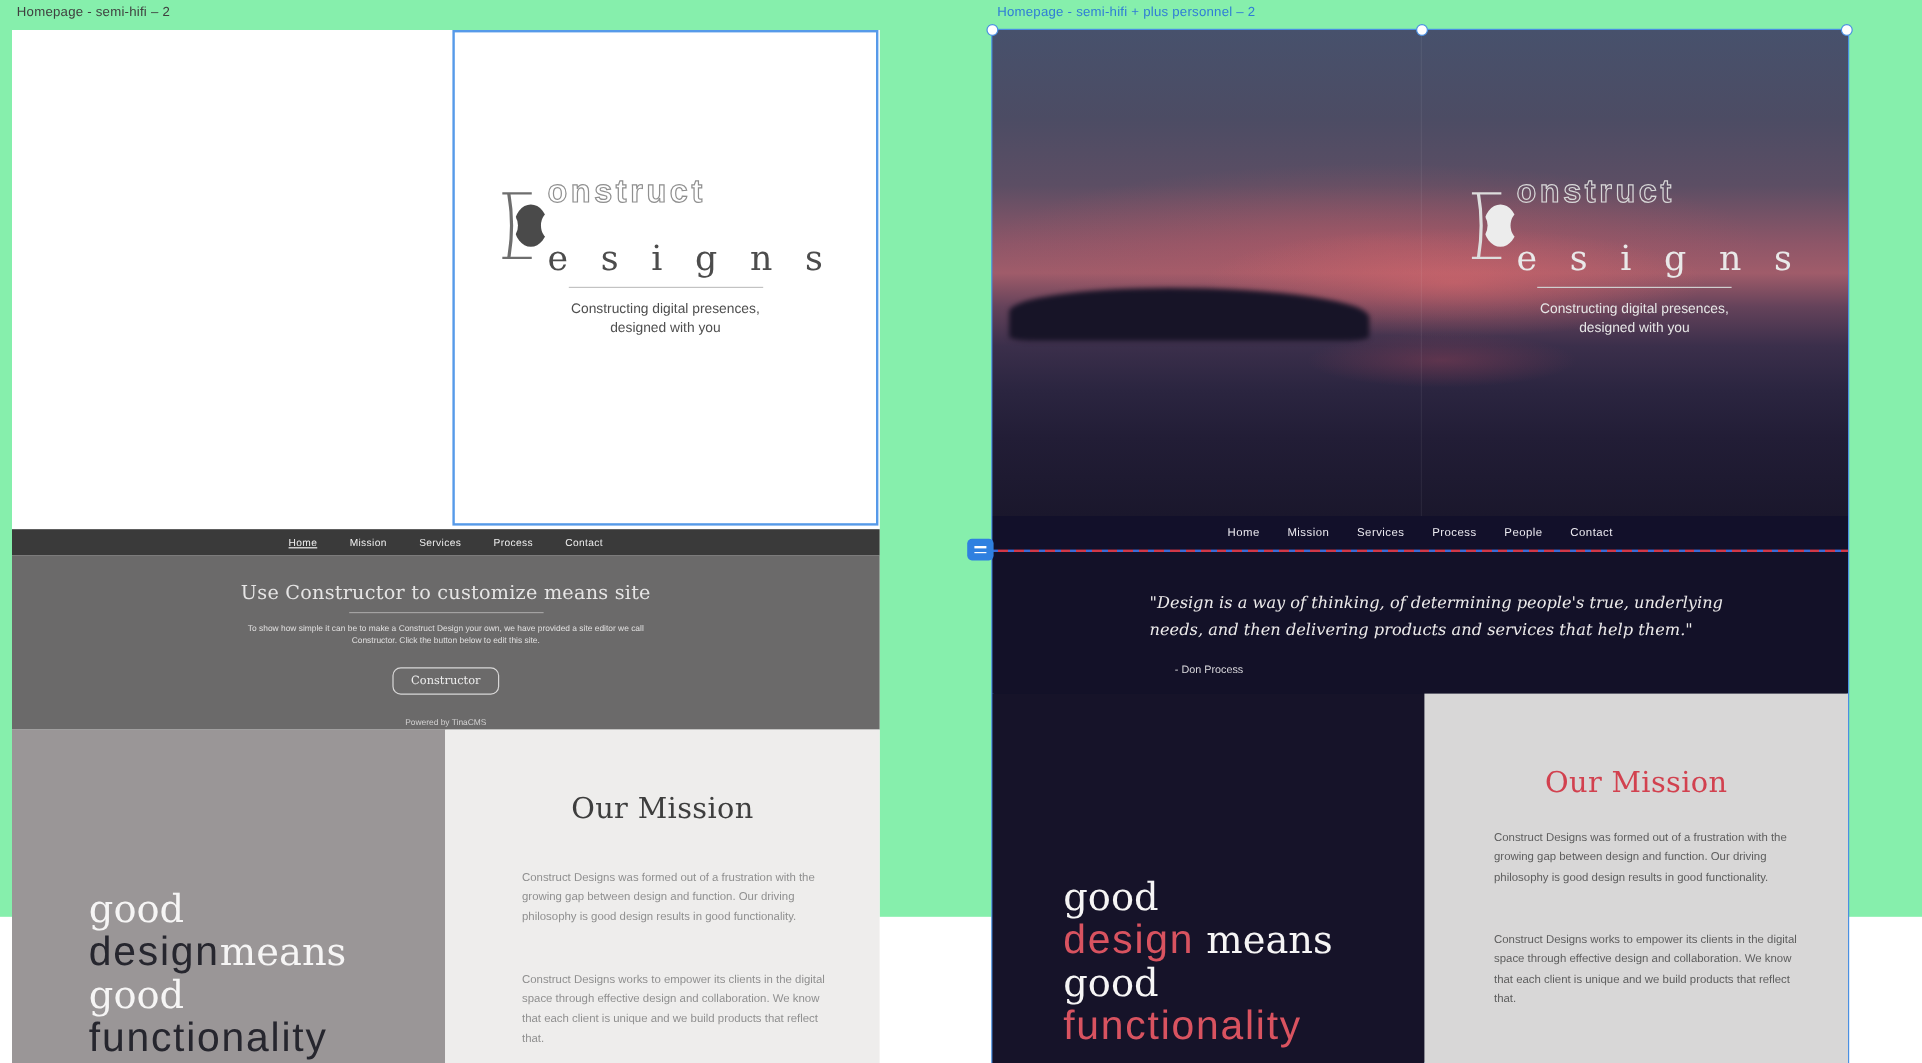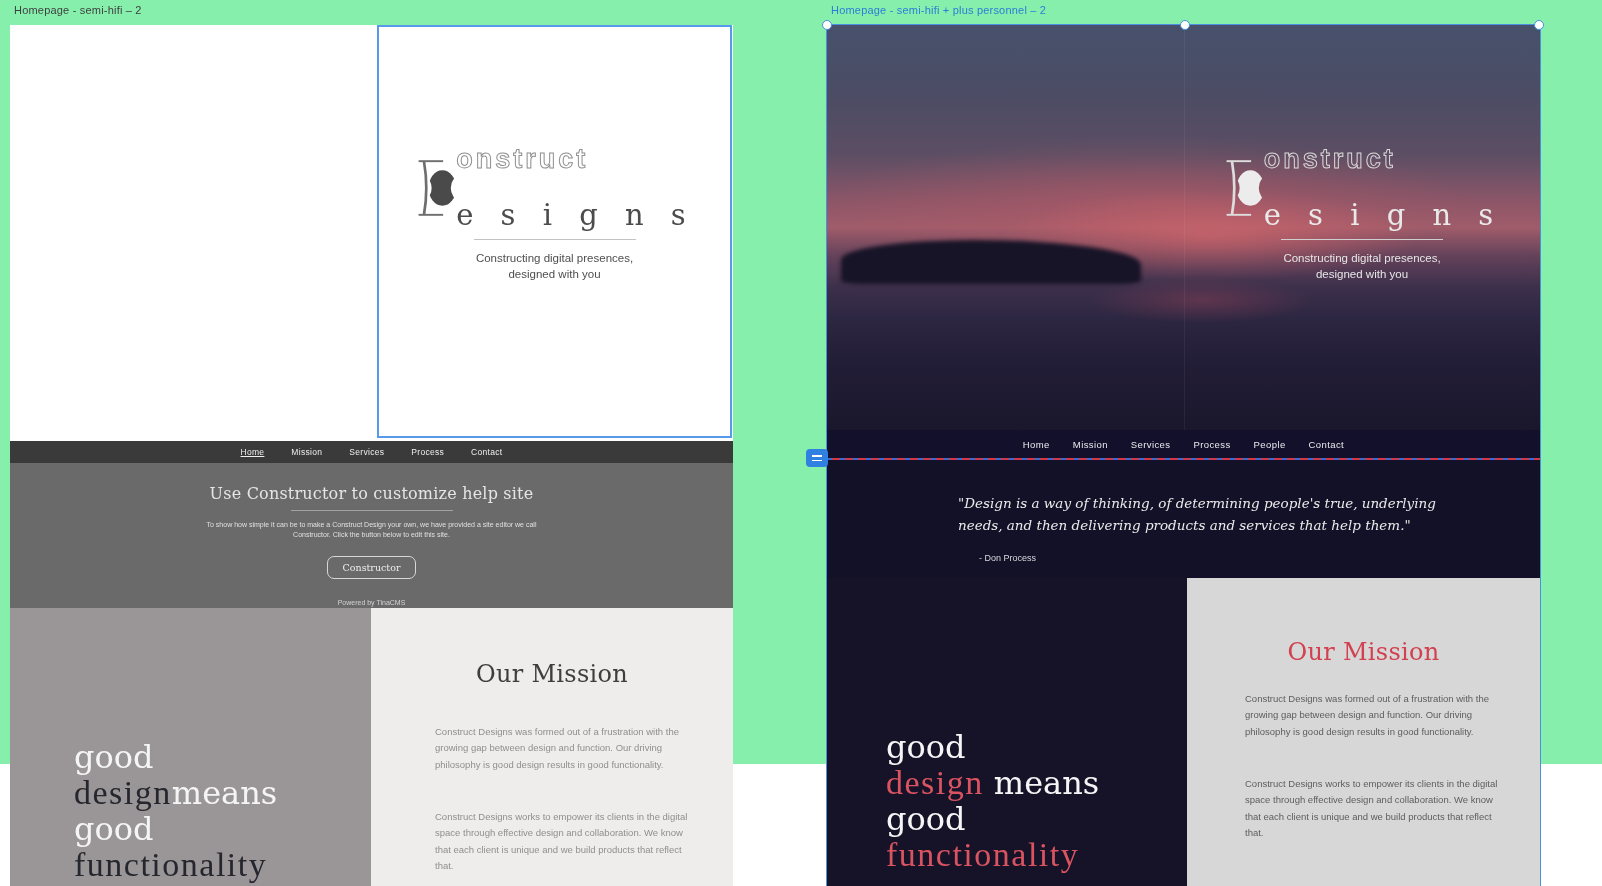--- a/index.html
+++ b/index.html
@@ -61,21 +61,21 @@
   .col-gray { left:0; width:361px; background:#9a9697; }
   .col-light { left:361px; width:362px; background:#eeedec; }
   .col-navy { left:0; width:360px; background:#161329; }
   .col-lightr { left:360px; width:353px; background:#d8d7d7; }
 
   .slogan { position:absolute; }
   .slogan-left { left:64px; top:130px; }
   .slogan-right { left:59px; top:150px; }
   .slogan .line { height:36px; white-space:nowrap; }
   .w-serif { font-family:"DejaVu Serif", serif; font-size:32px; color:#f6f5f5; }
-  .w-sans { font-family:Liberation Serif, serif; font-weight:300; font-size:34px; letter-spacing:1.5px; }
+  .w-sans { font-family:Liberation Sans, sans-serif; font-weight:300; font-size:34px; letter-spacing:1.5px; }
   .slogan-left .w-sans { color:#26262e; }
   .slogan-right .w-sans { color:#d95360; }
   .slogan-right .gap { margin-left:10px; }
 
   .mission-heading { position:absolute; width:100%; text-align:center; font-family:"DejaVu Serif", serif; font-size:24px; letter-spacing:.3px; }
   .mh-left { top:52px; color:#3e3e3e; }
   .mh-right { top:60px; color:#d2414f; }
   .mission-paras { position:absolute; width:254px; font-size:9.5px; line-height:1.72; }
   .mp-left { left:64px; top:116px; color:#8f8f8f; }
   .mp-right { left:58px; top:113px; color:#5d5d5d; }
@@ -153,21 +153,21 @@
 
     <nav class="nav nav-left">
       <span class="nav-item active">Home</span>
       <span class="nav-item">Mission</span>
       <span class="nav-item">Services</span>
       <span class="nav-item">Process</span>
       <span class="nav-item">Contact</span>
     </nav>
 
     <div class="constructor">
-      <div class="ctor-heading">Use Constructor to customize help site</div>
+      <div class="ctor-heading">Use Constructor to customize means site</div>
       <div class="ctor-divider"></div>
       <div class="ctor-body">
         <div>To show how simple it can be to make a Construct Design your own, we have provided a site editor we call</div>
         <div>Constructor. Click the button below to edit this site.</div>
       </div>
       <button class="ctor-button">Constructor</button>
       <div class="ctor-footer">Powered by TinaCMS</div>
     </div>
 
     <div class="mission mission-left">

